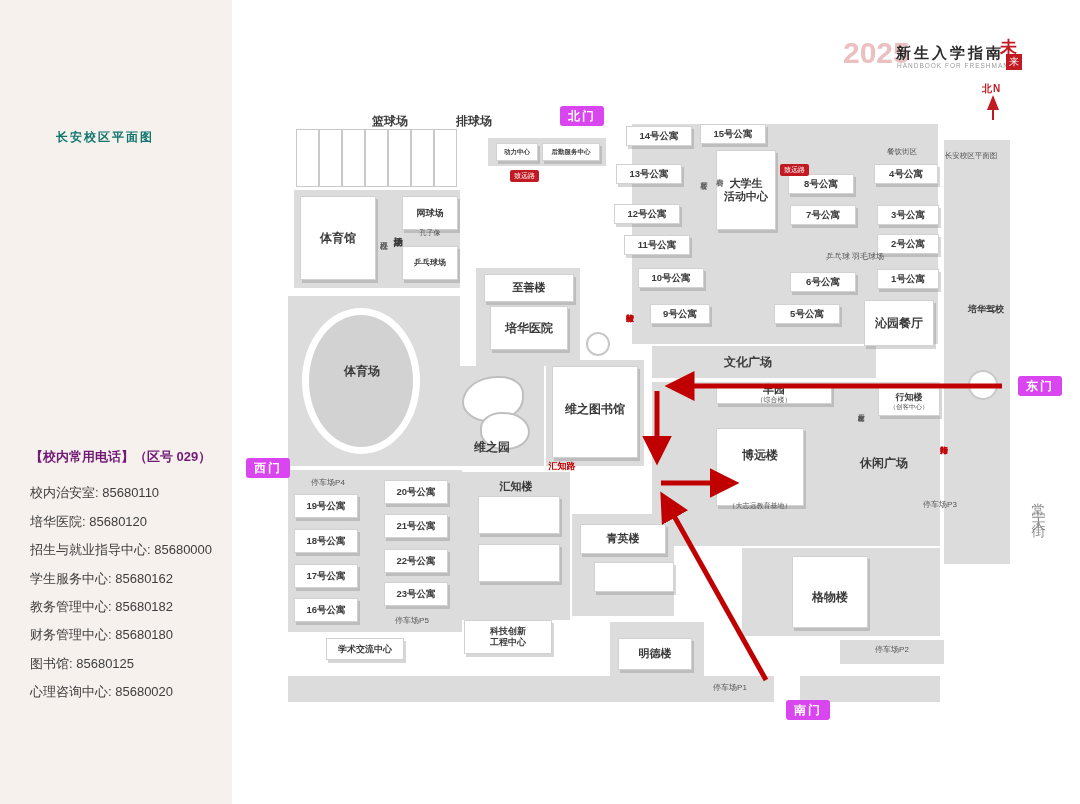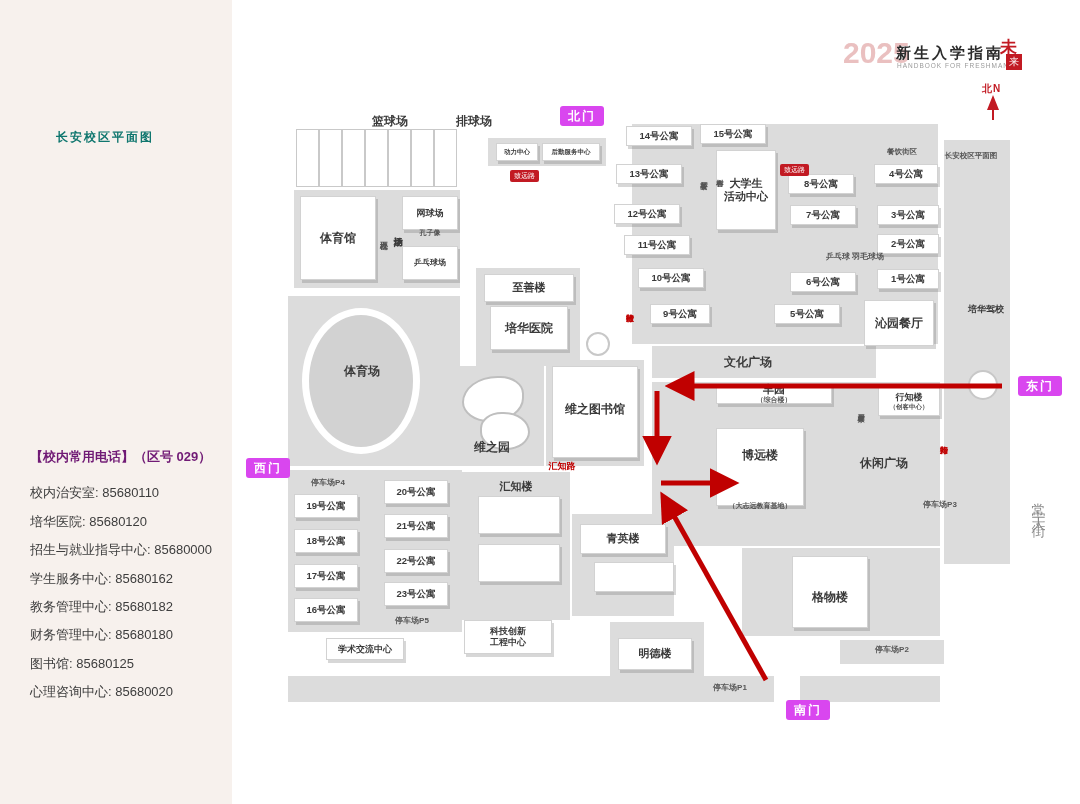--- a/index.html
+++ b/index.html
@@ -6,21 +6,21 @@
   html,body{width:1080px;height:804px}
   body{position:relative;background:#fff;overflow:hidden;
        font-family:"Liberation Sans","DejaVu Sans",sans-serif;color:#333}
   .abs{position:absolute}
   .parcel{position:absolute;background:#dcdcdc;z-index:1}
   .bldg{position:absolute;background:#fff;border:1px solid #d2d2d2;
         box-shadow:2px 3px 0 rgba(110,110,110,.28);z-index:3;
         display:flex;align-items:center;justify-content:center;flex-direction:column;
         font-weight:bold;color:#3a3a3a;text-align:center;line-height:1.2}
   .lbl{position:absolute;font-weight:bold;color:#3a3a3a;text-align:center;z-index:10;line-height:1.25}
-  .n{font-weight:bold;color:#555}
+  .n{font-weight:normal;color:#555}
   .f65{font-size:6.5px}.f7{font-size:7px}.f75{font-size:7.5px}.f8{font-size:8px}
   .f9{font-size:9px}.f95{font-size:9.5px}.f10{font-size:12px}.f11{font-size:11px}.f12{font-size:12px}
   .vert{writing-mode:vertical-rl;text-orientation:upright}
   .red{color:#c00000}
   .gate{position:absolute;background:#d946ef;color:#fff;font-weight:bold;font-size:12px;
         height:20px;line-height:20px;padding:0 8px;border-radius:3px;letter-spacing:2px;z-index:50}
   .roadtag{position:absolute;background:#c21a23;color:#fff;font-size:7px;line-height:12px;
         padding:0 4px;border-radius:2px;z-index:12}
   .sidebar{position:absolute;left:0;top:0;width:232px;height:804px;background:#f7f1ed;z-index:20}
   .side-title{position:absolute;left:56px;top:129px;font-size:12px;font-weight:bold;

